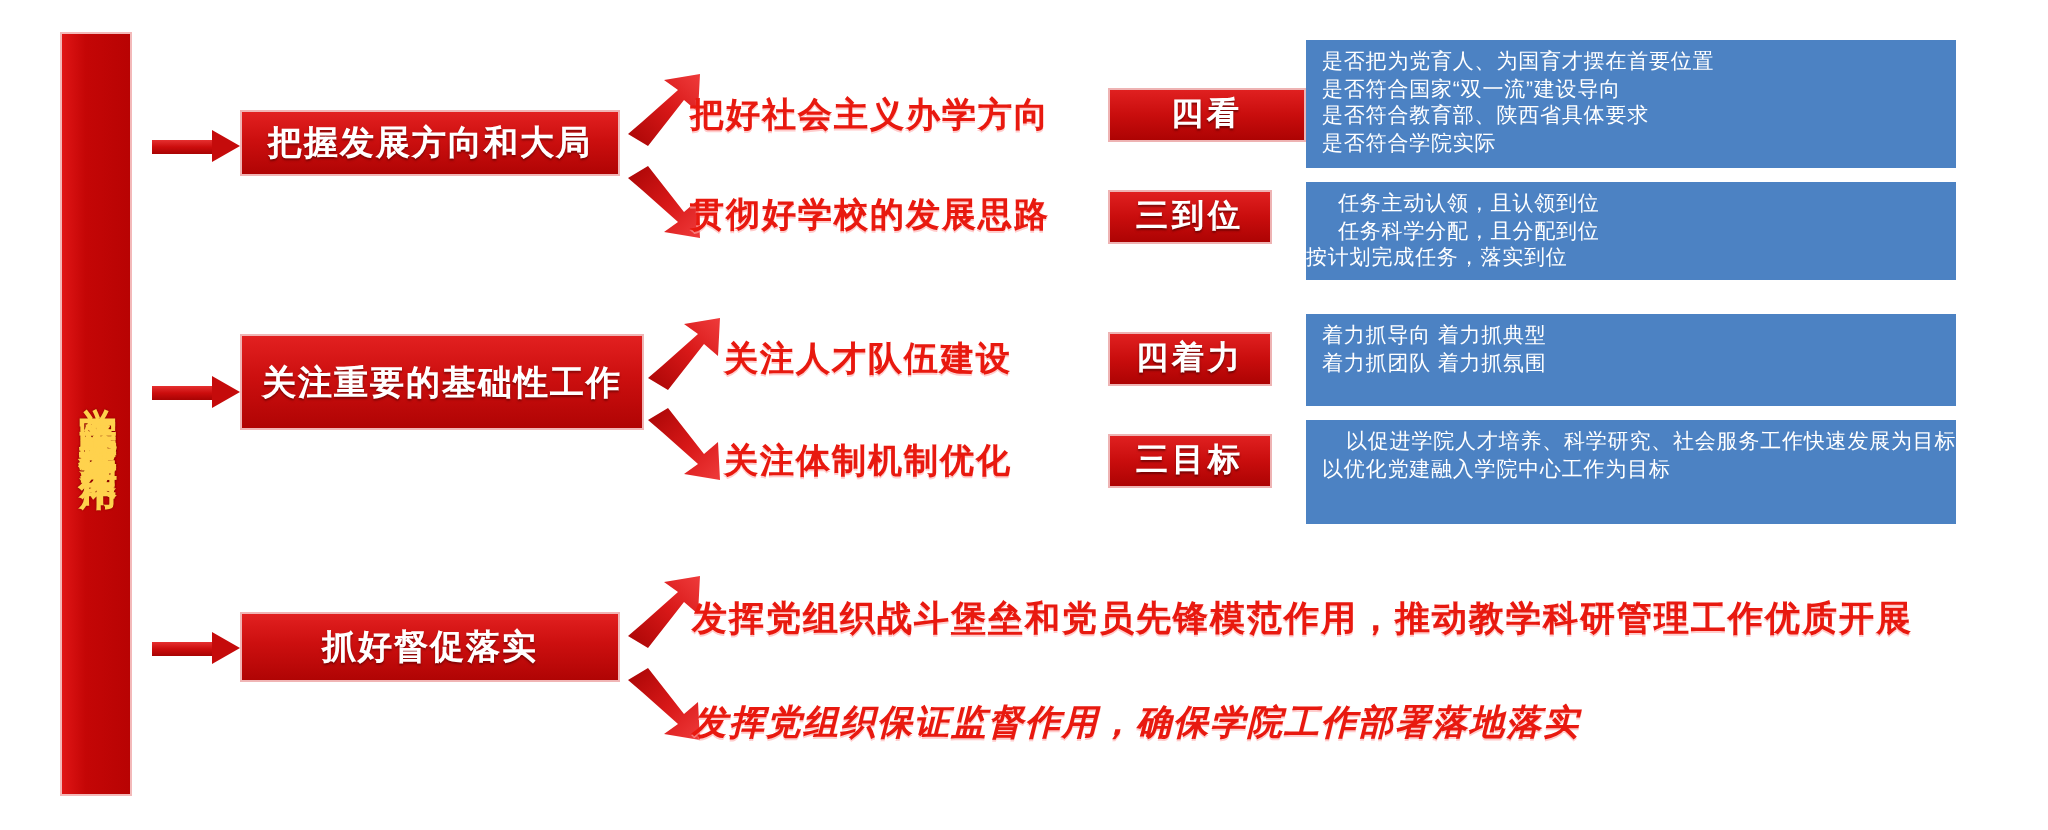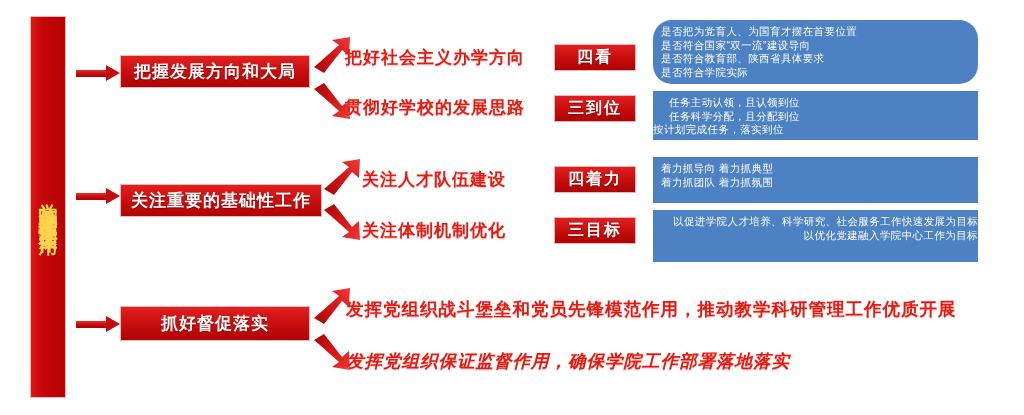--- a/index.html
+++ b/index.html
@@ -145,41 +145,41 @@
           <stop offset="0%" stop-color="#a80505"></stop>
             <stop offset="55%" stop-color="#d81818"></stop>
             <stop offset="100%" stop-color="#ef3b3b"></stop>
         </linearGradient>
       </defs>
       <polygon points="2,7 12,1 30,24 37,18 38,37 20,34 27,29 9,13" fill="url(#gd1)"></polygon>
     </svg>
   </div>
 
   <div class="lvl2" style="left:345px;top:46px;">把好社会主义办学方向</div>
-  <div class="badge" style="left:554px;top:44px;width:82px;height:27px;">
+  <div class="badge" style="left:554px;top:44px;width:99px;height:27px;">
     <span>四看</span>
   </div>
-  <div class="panel" style="left:653px;top:20px;width:325px;height:64px;border-radius:19px;">
+  <div class="panel" style="left:653px;top:20px;width:325px;height:64px;">
     <div class="line" style="padding-left:8px;">是否把为党育人、为国育才摆在首要位置</div>
     <div class="line" style="padding-left:8px;">是否符合国家“双一流”建设导向</div>
     <div class="line" style="padding-left:8px;">是否符合教育部、陕西省具体要求</div>
     <div class="line" style="padding-left:8px;">是否符合学院实际</div>
   </div>
 
   <div class="lvl2" style="left:345px;top:96px;">贯彻好学校的发展思路</div>
   <div class="badge" style="left:554px;top:95px;width:82px;height:27px;">
     <span>三到位</span>
   </div>
   <div class="panel" style="left:653px;top:91px;width:325px;height:49px;">
     <div class="line" style="padding-left:16px;">任务主动认领，且认领到位</div>
     <div class="line" style="padding-left:16px;">任务科学分配，且分配到位</div>
     <div class="line" style="">按计划完成任务，落实到位</div>
   </div>
 
-  <div class="lvl1" style="left:120px;top:184px;width:202px;height:33px;">
+  <div class="lvl1" style="left:120px;top:167px;width:202px;height:48px;">
     <span>关注重要的基础性工作</span>
   </div>
 
   <div class="diag" style="left:322px;top:156px;">
     <svg width="40" height="40" viewBox="0 0 40 40" aria-hidden="true">
       <defs>
         <linearGradient id="gu2" x1="0" y1="1" x2="1" y2="0">
           <stop offset="0%" stop-color="#a80505"></stop>
             <stop offset="55%" stop-color="#d81818"></stop>
             <stop offset="100%" stop-color="#ef3b3b"></stop>
@@ -209,21 +209,21 @@
     <div class="line" style="padding-left:8px;">着力抓导向      着力抓典型</div>
     <div class="line" style="padding-left:8px;">着力抓团队      着力抓氛围</div>
   </div>
 
   <div class="lvl2" style="left:362px;top:219px;">关注体制机制优化</div>
   <div class="badge" style="left:554px;top:217px;width:82px;height:27px;">
     <span>三目标</span>
   </div>
   <div class="panel" style="left:653px;top:210px;width:325px;height:52px;">
     <div class="line" style="padding-left:20px;">以促进学院人才培养、科学研究、社会服务工作快速发展为目标</div>
-    <div class="line" style="padding-left:8px;text-align:right;">以优化党建融入学院中心工作为目标</div>
+    <div class="line" style="padding-left:8px;">以优化党建融入学院中心工作为目标</div>
   </div>
 
   <div class="lvl1" style="left:120px;top:306px;width:190px;height:35px;">
     <span>抓好督促落实</span>
   </div>
 
   <div class="diag" style="left:312px;top:285px;">
     <svg width="40" height="40" viewBox="0 0 40 40" aria-hidden="true">
       <defs>
         <linearGradient id="gu3" x1="0" y1="1" x2="1" y2="0">

